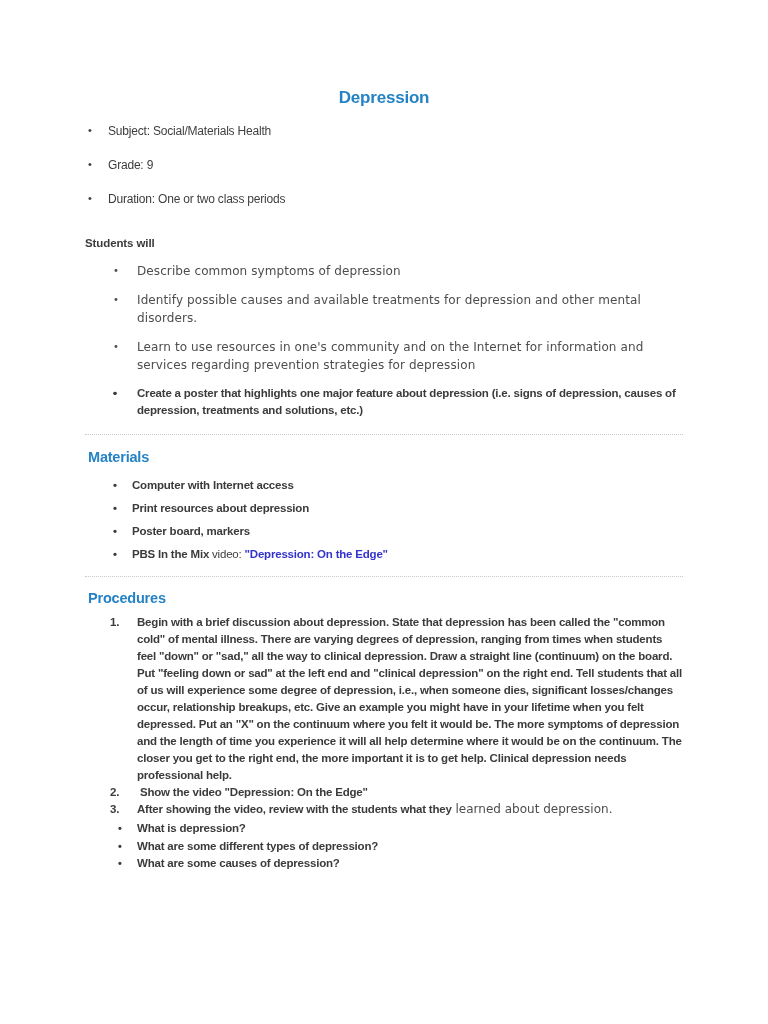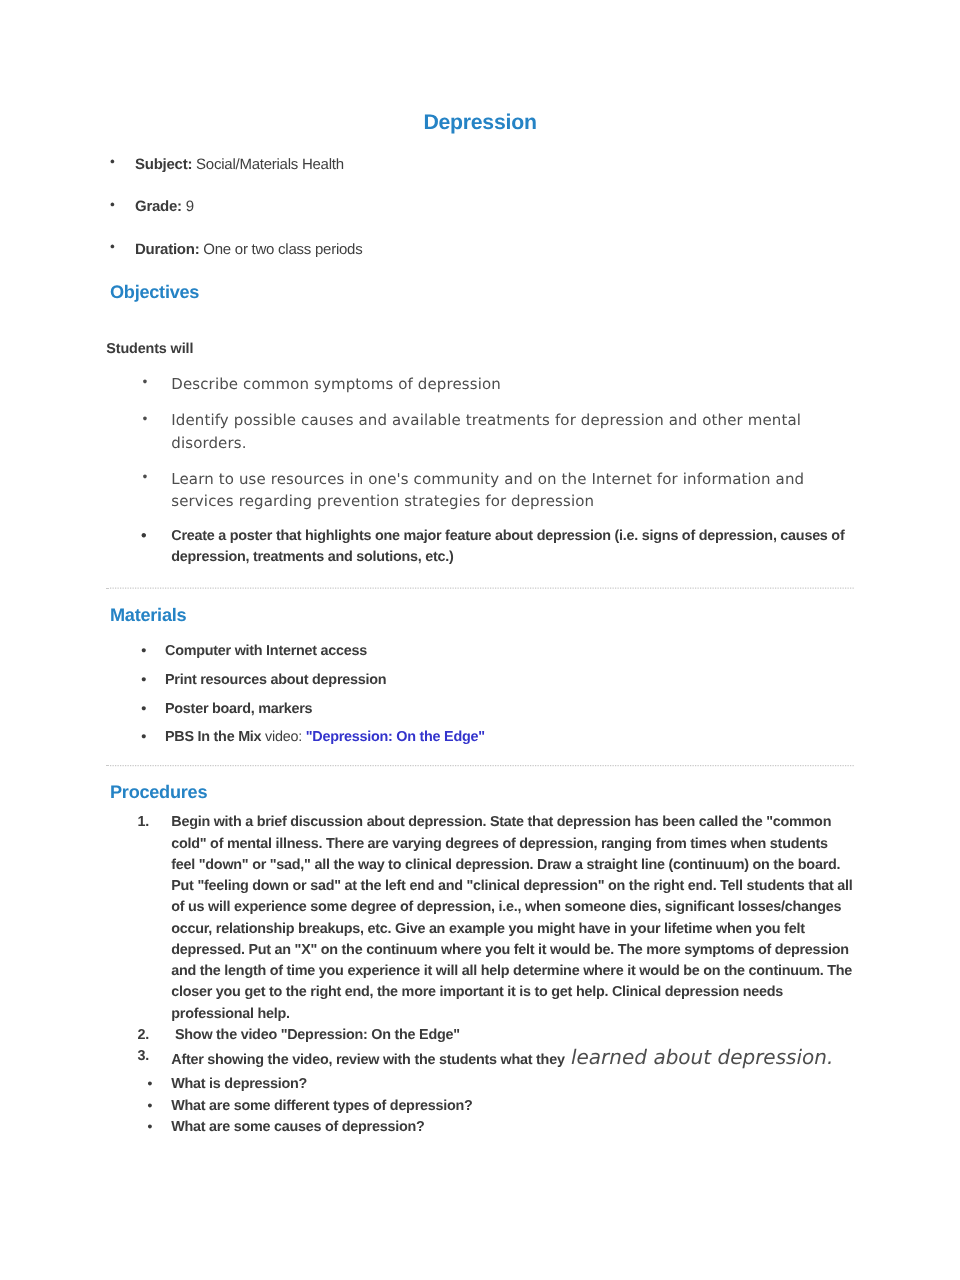--- a/index.html
+++ b/index.html
@@ -15,21 +15,21 @@
     text-align:center; color:#2583c5; font-size:17px; font-weight:bold;
     letter-spacing:-0.2px; margin-bottom:16px;
   }
 
   
   .meta-item {
     position:relative; padding-left:23px; font-size:12px;
     line-height:14px; margin-bottom:20px; letter-spacing:-0.2px;
   }
   .meta-item .marker { position:absolute; left:3px; top:-1px; font-size:11px; }
-  .meta-label { font-weight:bold; }
+  .meta-label { font-weight:normal; }
   .meta-value { font-weight:normal; color:#3f3f3f; }
 
   .h2 {
     color:#2583c5; font-size:14.5px; font-weight:bold;
     letter-spacing:-0.2px; margin-left:3px;
   }
   .h2-objectives { margin-top:14px; }
   .students-will { font-size:11.5px; font-weight:bold; margin-top:31px; letter-spacing:-0.1px; }
 
   
@@ -65,21 +65,21 @@
 
   
   .steps { margin-top:8px; }
   .step {
     position:relative; padding-left:52px; font-size:11.5px; font-weight:bold;
     line-height:17px; letter-spacing:-0.2px; color:#3b3b3b;
   }
   .step-number { position:absolute; left:25px; top:0; }
   .step-regular-part {
     font-family:"DejaVu Sans", sans-serif; font-weight:normal;
-    color:#4d4d4d; letter-spacing:0; font-size:16px;font-style:italic;
+    color:#4d4d4d; letter-spacing:0; font-size:12px;
   }
 
   
   .q-list { margin-top:2px; }
   .q-item {
     position:relative; padding-left:52px; font-size:11.5px; font-weight:bold;
     line-height:17.5px; letter-spacing:-0.2px;
   }
   .q-item .marker { position:absolute; left:33px; font-size:11px; }
 </style>
@@ -101,21 +101,20 @@
       <span class="meta-label">Grade:</span>
       <span class="meta-value bindtext">9</span>
     </div>
     <div class="meta-item">
       <span class="marker">•</span>
       <span class="meta-label">Duration:</span>
       <span class="meta-value bindtext">One or two class periods</span>
     </div>
   </div>
 
-  <div class="h2 h2-objectives">Objectives</div>
 
   <div class="students-will">Students will</div>
 
   <div class="obj-list">
     <div class="obj-item obj-regular">
       <span class="marker">•</span>
       <span class="bindtext">Describe common symptoms of depression</span>
     </div>
     <div class="obj-item obj-regular">
       <span class="marker">•</span>

